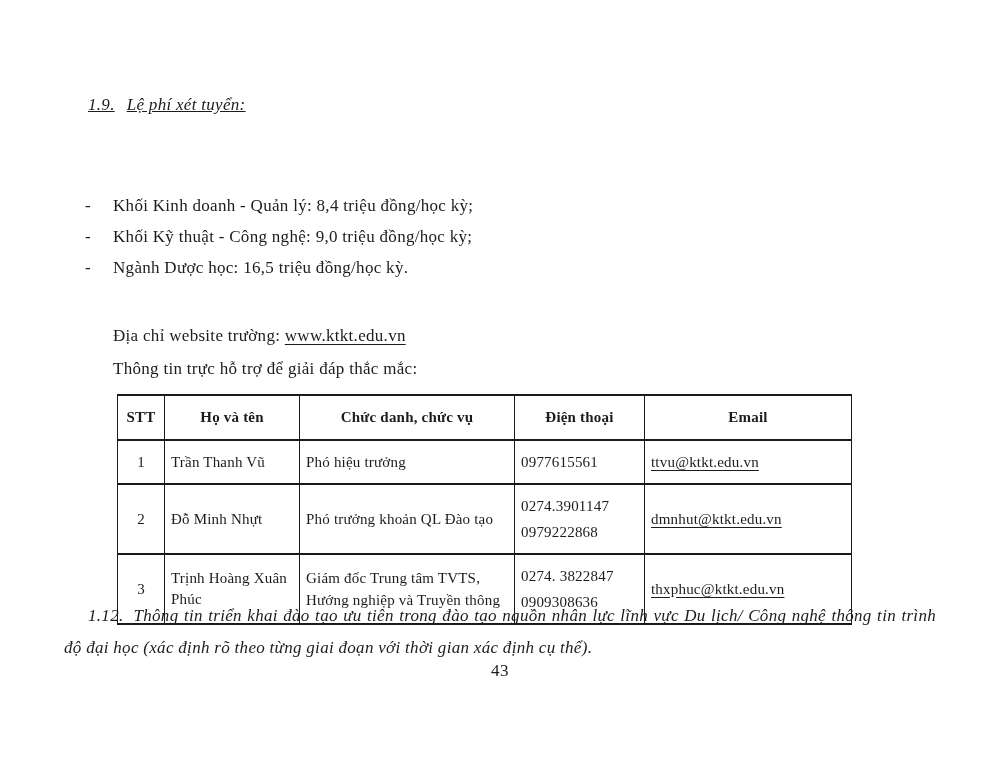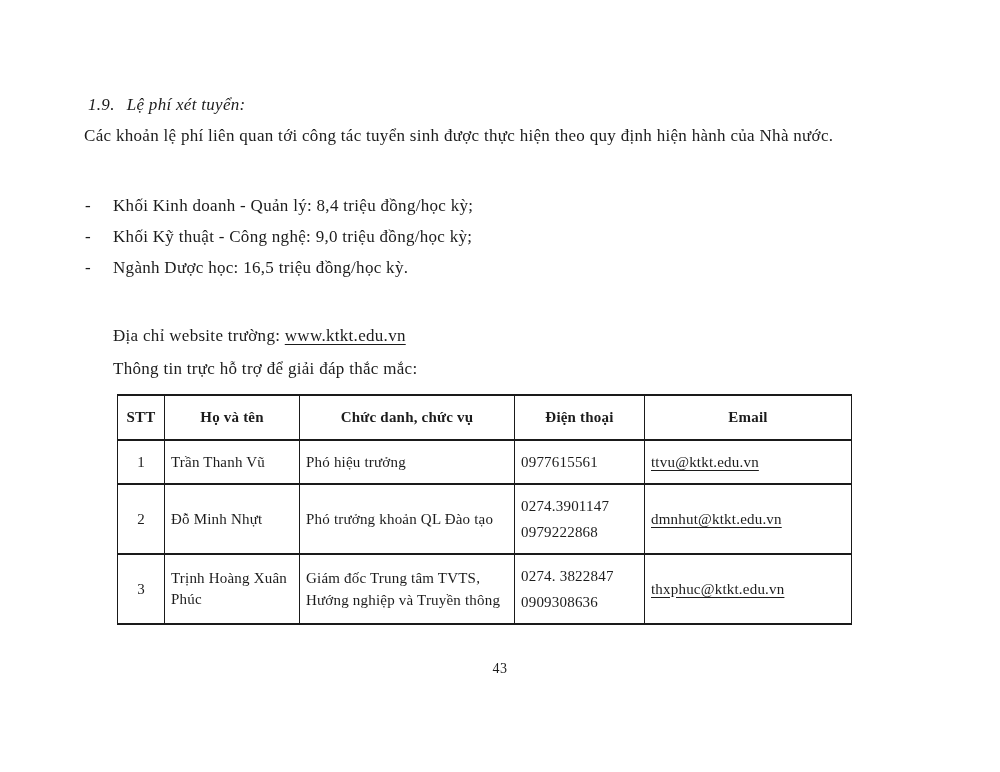--- a/index.html
+++ b/index.html
@@ -76,34 +76,33 @@
     font-style: italic;
     width: 872px;
     line-height: 32px;
     text-align: justify;
     text-indent: 24px;
   }
   .para-1-12 .num { margin-right: 10px; }
   .page-number {
     width: 100%;
     text-align: center;
-    font-size: 14px;
+    font-size: 17px;
     letter-spacing: 0.5px;
   }
 </style>
 </head>
 <body>
 
 <div class="page">
 
-  <div class="abs heading" style="top:95px; left:88px;">
+  <div class="abs heading" style="top:95px; left:88px;text-decoration:underline;">
     <span class="num">1.9.</span><span>Lệ phí xét tuyển:</span>
   </div>
 
-  <div class="abs" style="top:126px; left:84px; white-space:nowrap;">Các khoản lệ phí liên quan tới công tác tuyển sinh được thực hiện theo quy định hiện hành của Nhà nước.</div>
 
 
   <div class="abs bullet" style="top:196px; left:85px;">
     <span class="dash">-</span>
     <span>Khối Kinh doanh - Quản lý: 8,4 triệu đồng/học kỳ;</span>
   </div>
   <div class="abs bullet" style="top:227px; left:85px;">
     <span class="dash">-</span>
     <span>Khối Kỹ thuật - Công nghệ: 9,0 triệu đồng/học kỳ;</span>
   </div>
@@ -168,16 +167,19 @@
           <div>0274. 3822847</div>
           <div>0909308636</div>
         </td>
         <td class="c-email">
           <a class="link">thxphuc@ktkt.edu.vn</a>
         </td>
       </tr>
     </tbody>
   </table>
 
+  <div class="abs para-1-12" style="top:600px; left:64px;">
+    <span class="num">1.12.</span><span>Thông tin triển khai đào tạo ưu tiên trong đào tạo nguồn nhân lực lĩnh vực Du lịch/ Công nghệ thông tin trình độ đại học (xác định rõ theo từng giai đoạn với thời gian xác định cụ thể).</span>
+  </div>
 
   <div class="abs page-number" style="top:661px; left:0;">43</div>
 
 </div>
 
 </body></html>

